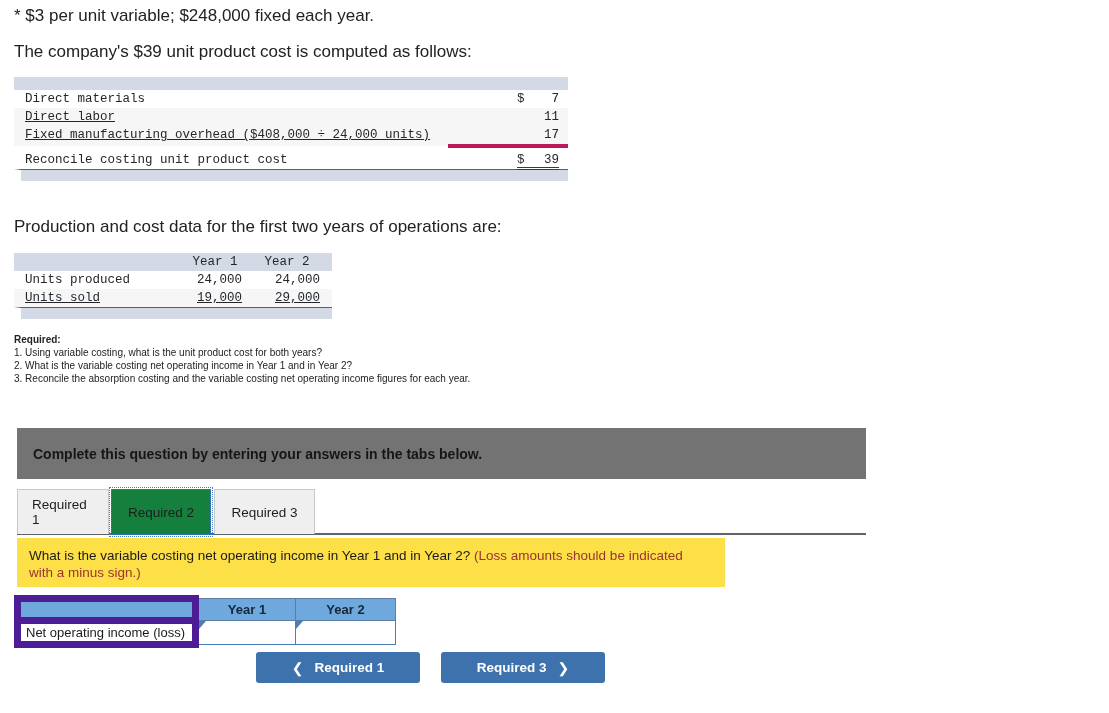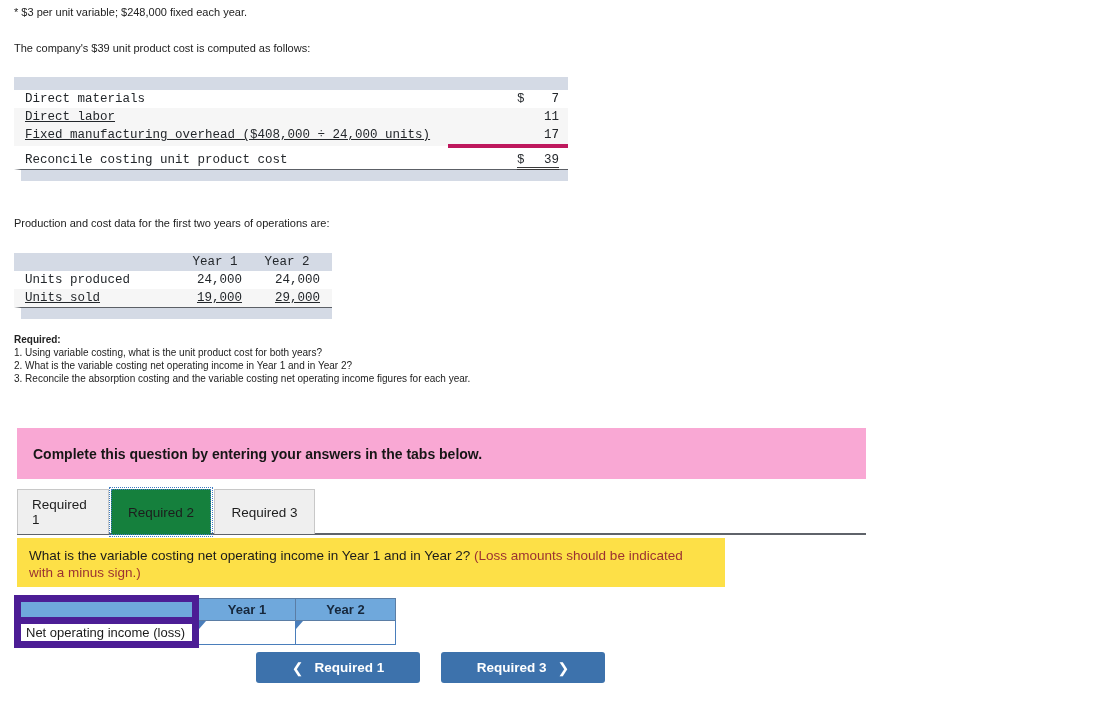--- a/index.html
+++ b/index.html
@@ -12,21 +12,21 @@
     width: 1109px;
     height: 713px;
     font-family: "Liberation Sans", sans-serif;
     color: #1a1a1a;
     overflow: hidden;
     position: relative;
   }
 
   
   .prose {
-    font-size: 11px;
+    font-size: 17px;
     line-height: 1.35;
     color: #222222;
   }
   .intro-note {
     position: absolute;
     left: 14px;
     top: 5px;
   }
   .intro-sentence {
     position: absolute;
@@ -98,21 +98,21 @@
   }
   .required-block .ttl { font-weight: bold; }
 
   
   .instruction-banner {
     position: absolute;
     left: 17px;
     top: 428px;
     width: 849px;
     height: 51px;
-    background: #f9a8d4;
+    background: #737373;
     display: flex;
     align-items: center;
   }
   .instruction-banner .txt {
     font-size: 14px;
     font-weight: bold;
     color: #161616;
     padding-left: 16px;
   }
 

